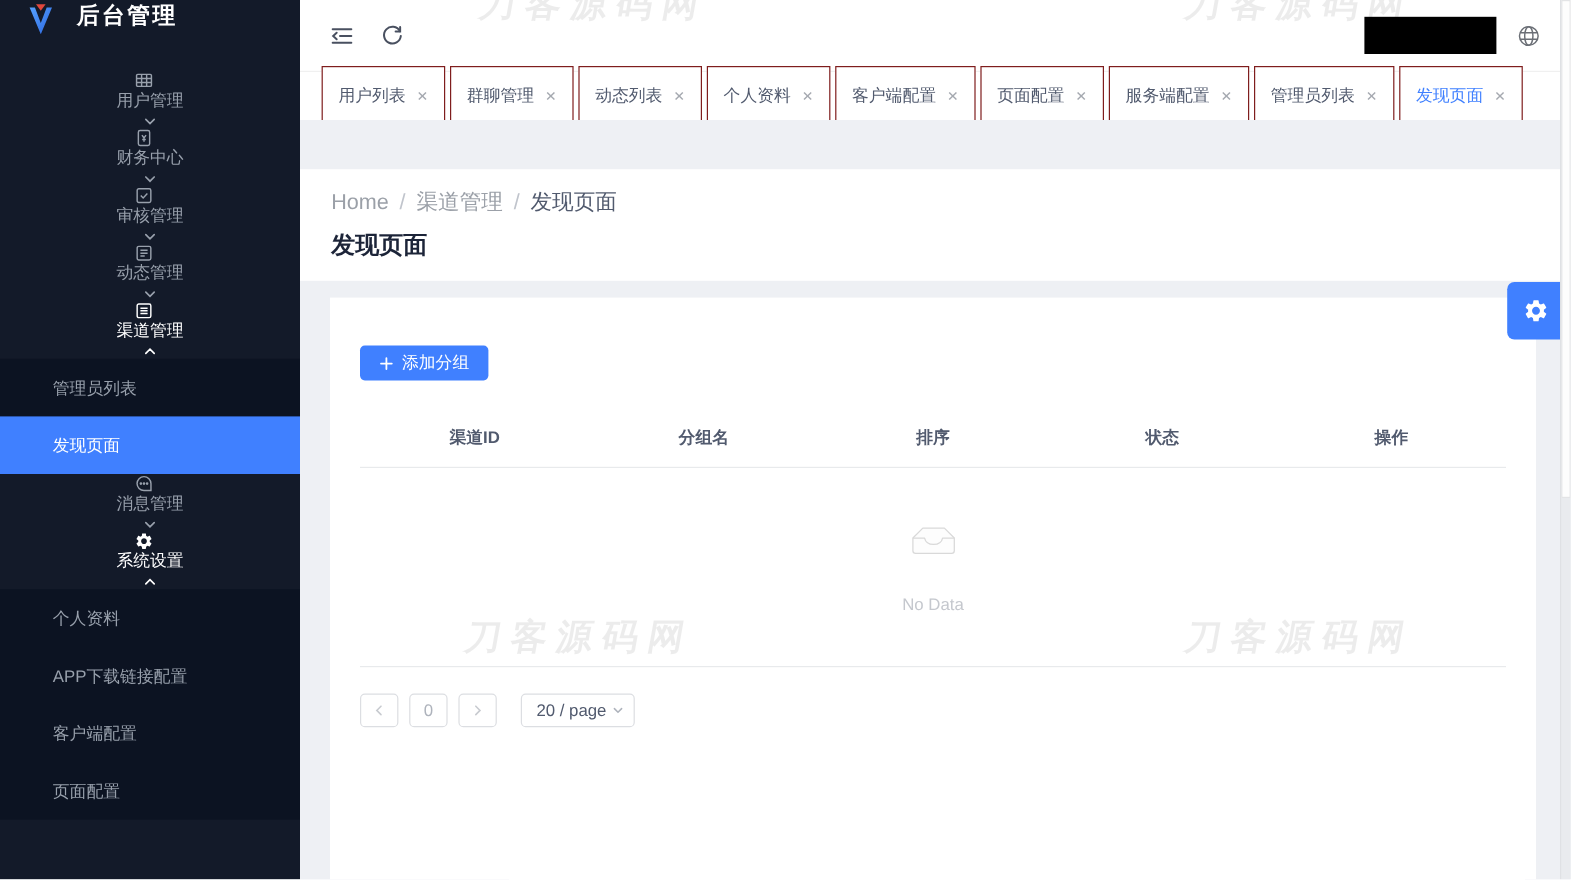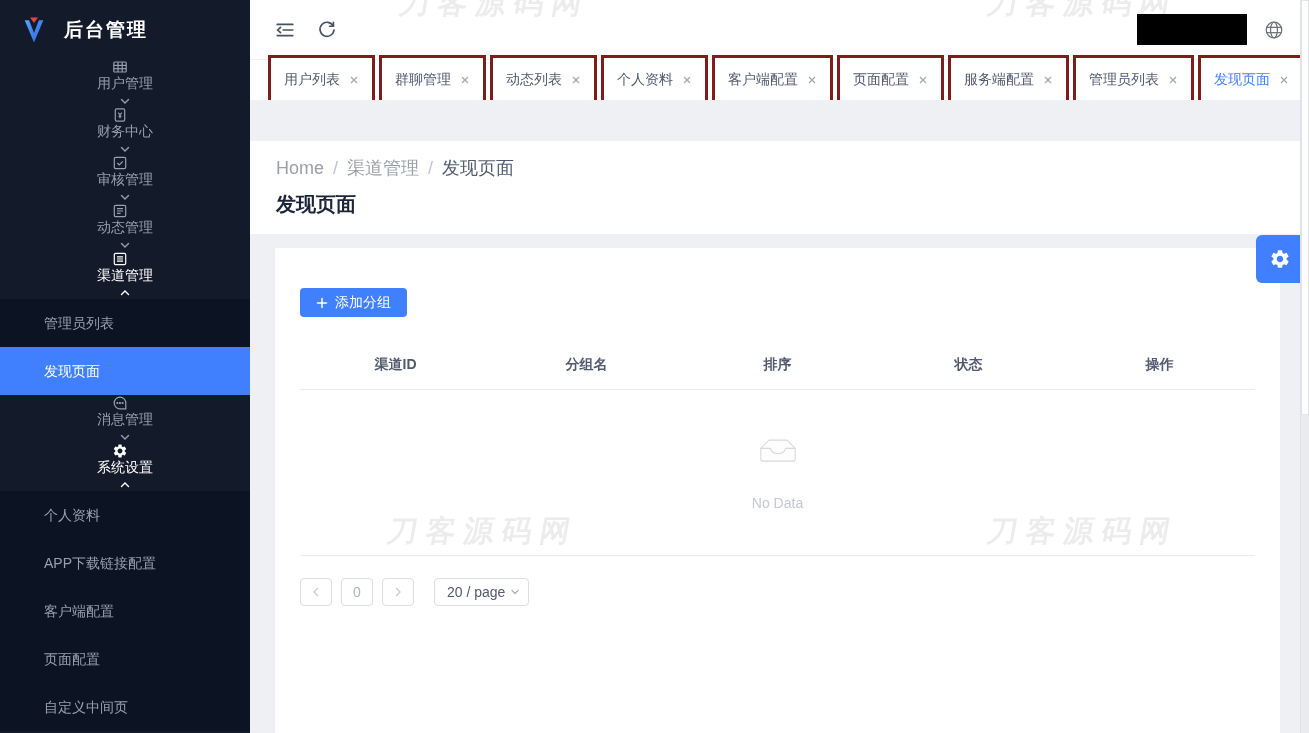--- a/index.html
+++ b/index.html
@@ -2,21 +2,21 @@
 <html><head>
 <meta charset="utf-8">
 <style>
   * { margin:0; padding:0; box-sizing:border-box; }
   html,body { width:1309px; height:733px; }
   body { font-family:"Liberation Sans","DejaVu Sans",sans-serif; }
   .app { position:relative; width:1309px; height:733px; background:#eef0f4; overflow:hidden; }
 
   
   .sidebar { position:absolute; left:0; top:0; width:250px; height:733px; background:#131a29; z-index:10; }
-  .logo { height:59px; display:flex; align-items:center; padding-left:18px;font-family:Liberation Serif, serif; }
+  .logo { height:59px; display:flex; padding-left:18px;font-family:Liberation Serif, serif; }
   .logo svg { width:32px; height:32px; }
   .logo-title { color:#fff; font-size:19px; font-weight:bold; margin-left:14px; letter-spacing:2px; }
   .menu-item { height:48px; display:flex; align-items:center; padding:0 18px; color:#98a0ac; font-size:14px; cursor:pointer;flex-direction:column; }
   .menu-item .mi-icon { width:16px; height:16px; margin-right:10px; display:flex; align-items:center; }
   .menu-item .mi-icon svg { width:16px; height:16px; }
   .mi-label { flex:1; }
   .mi-arrow { display:flex; }
   .mi-arrow svg { width:12px; height:12px; }
   .menu-item.open { color:#fff; }
   .arrow-up svg { transform:rotate(180deg); }
@@ -29,21 +29,21 @@
   .hicon { width:22px; height:22px; color:#495060; cursor:pointer; display:flex; align-items:center; justify-content:center; }
   .hicon svg { width:20px; height:20px; }
   .fold { margin-left:24px; }
   .refresh { margin-left:20px; }
   .topbar-spacer { flex:1; }
   .user-block { width:110px; height:31px; background:#000; cursor:pointer; }
   .globe { margin-left:16px; margin-right:24px; color:#6b6f76; }
 
   
   .tabbar { position:absolute; left:250px; top:60px; right:0; height:40px; background:#fff; display:flex; align-items:center; gap:4px; padding-left:18px; }
-  .tab { height:50px; background:#fff; border:3px solid #7f1d1d; display:flex; align-items:center; padding:0 13px; font-size:14px; color:#515a6e; cursor:pointer; white-space:nowrap; }
+  .tab { height:50px; background:#fff; border:1px solid #7f1d1d; display:flex; align-items:center; padding:0 13px; font-size:14px; color:#515a6e; cursor:pointer; white-space:nowrap; }
   .tab.active .tab-label { color:#4080ff; }
   .tab-close { display:flex; margin-left:9px; cursor:pointer; }
   .tab-close svg { width:10px; height:10px; }
 
   
   .content { position:absolute; left:250px; top:100px; right:0; bottom:0; background:#eef0f4; }
   .bc-band { margin-top:41px; background:#fff; padding:15px 0 16px 26px; }
   .breadcrumb { font-size:18px; color:#9ba0a8; display:flex; gap:9px; align-items:center; }
   .bc-sep { color:#c0c4cc; }
   .bc-link { cursor:pointer; }
@@ -213,21 +213,20 @@
               <path d="M2.5 4.5 L6 8 L9.5 4.5" fill="none" stroke="currentColor" stroke-width="1.4" stroke-linecap="round"></path>
             </svg>
           </span>
       </div>
 
       <div class="submenu">
         <div class="submenu-item">个人资料</div>
         <div class="submenu-item">APP下载链接配置</div>
         <div class="submenu-item">客户端配置</div>
         <div class="submenu-item">页面配置</div>
-        <div class="submenu-item">自定义中间页</div>
       </div>
     </nav>
   </aside>
 
   <header class="topbar">
     <span class="hicon fold">
       <svg viewBox="0 0 18 18" fill="none" stroke="currentColor" stroke-width="1.5" stroke-linecap="round">
           <line x1="2" y1="4" x2="16" y2="4"></line>
           <line x1="7.5" y1="9" x2="16" y2="9"></line>
           <line x1="2" y1="14" x2="16" y2="14"></line>

